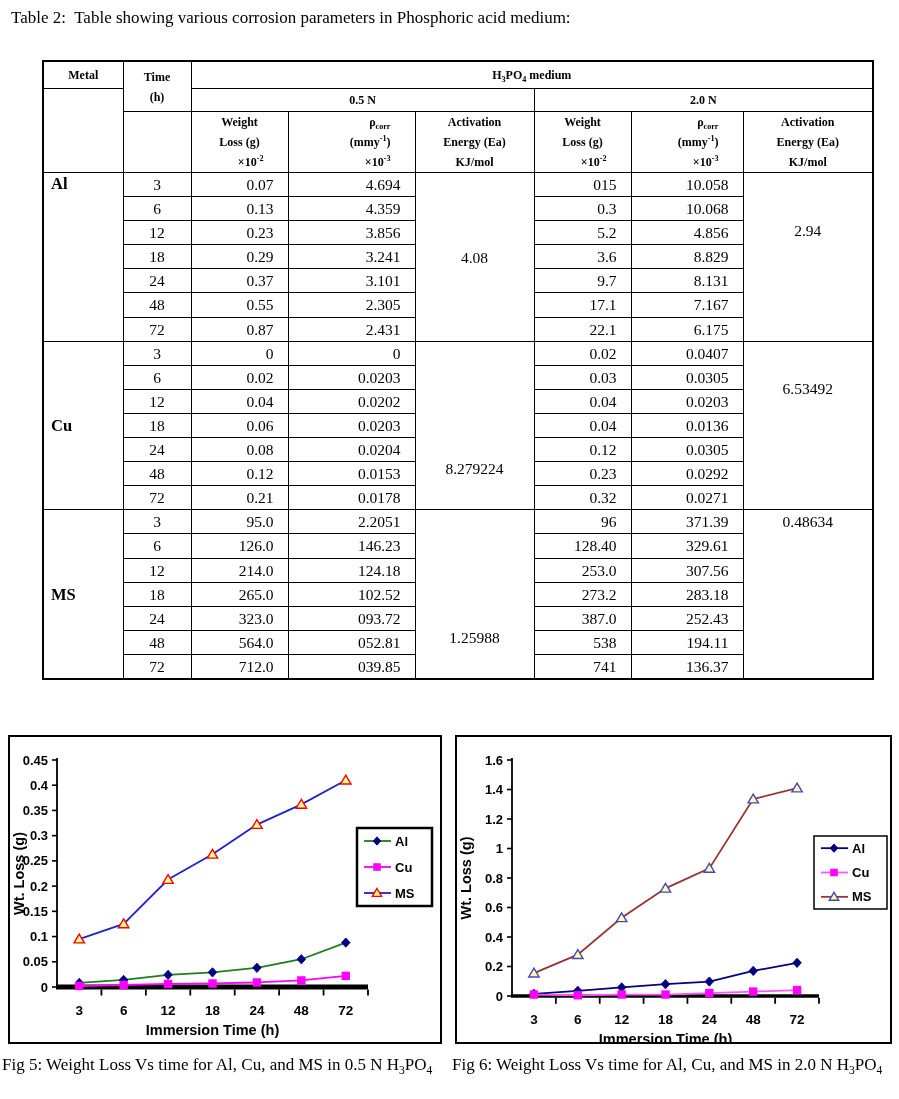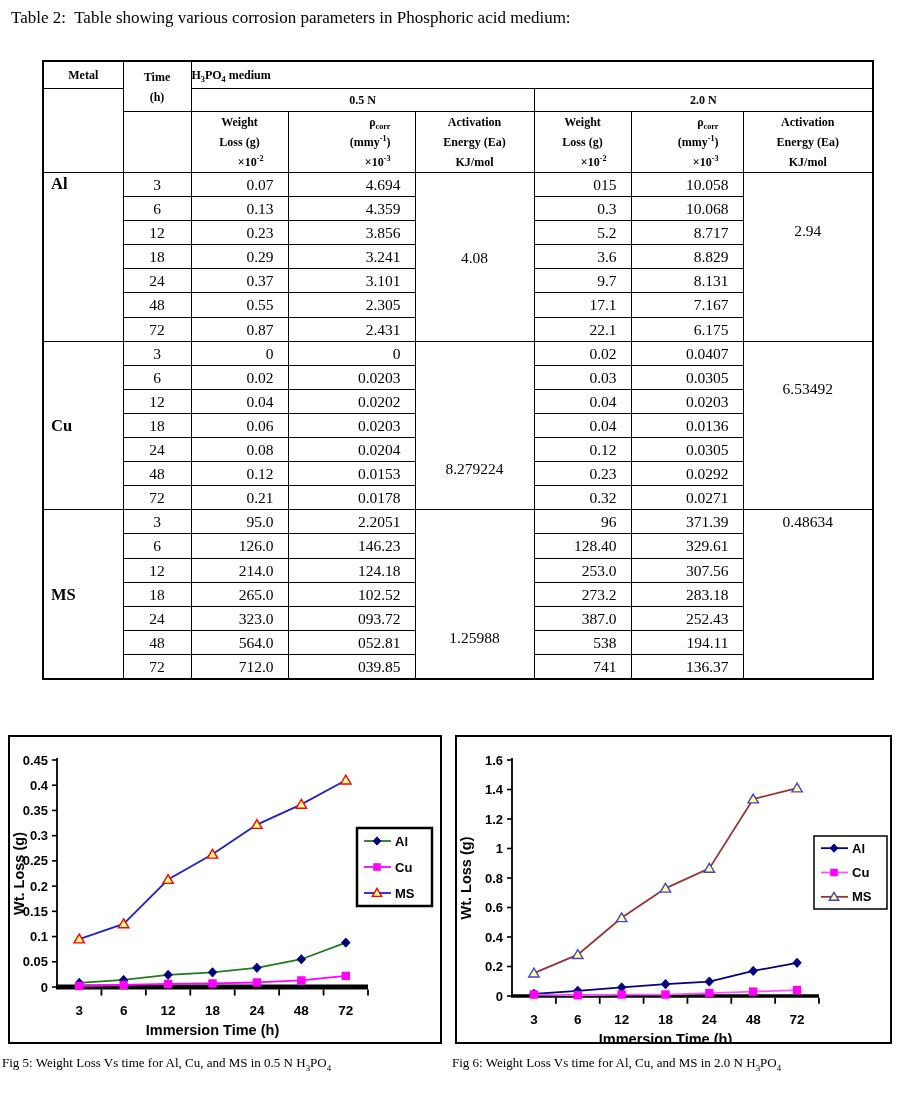--- a/index.html
+++ b/index.html
@@ -13,21 +13,21 @@
   
   .corrosion-table{position:absolute;left:42px;top:60px;border-collapse:collapse;
       table-layout:fixed;border:2px solid #000;font-family:"Liberation Serif",serif;}
   .corrosion-table th,.corrosion-table td{border:1px solid #000;padding:0;overflow:hidden;}
   .corrosion-table th{font-weight:bold;font-size:12px;line-height:20px;vertical-align:middle;}
   .hr-a th{height:26px;}
   .hr-b th{height:22px;}
   .hr-c th{height:60px;}
   .h-metal{text-align:center;}
   .h-time{text-align:center;white-space:pre-line;}
-  .h-medium{text-align:left;margin-left:24px;}
+  .h-medium{text-align:center;margin-left:24px;}
   .h-conc{text-align:center;}
   .h-ea{text-align:center;white-space:pre-line;}
   .h-wl .hl,.h-rho .hl{display:block;line-height:20px;}
   .hl.c{text-align:center;}
   .hl.r{text-align:right;padding-right:24px;}
   sup{font-size:68%;vertical-align:super;line-height:0;}
   sub{font-size:68%;vertical-align:sub;line-height:0;}
 
   .data-row{height:23.1px;}
   .data-row td{font-size:15.5px;line-height:23.1px;}
@@ -37,21 +37,21 @@
   td.metal.vtop{vertical-align:top;line-height:22px;}
   td.ea{vertical-align:top;}
   .ea-val{height:23.1px;line-height:23.1px;text-align:center;font-size:15.5px;}
 
   
   .figure-box{position:absolute;border:2px solid #000;background:#fff;}
   #fig5-box{left:8px;top:735px;width:430px;height:305px;}
   #fig6-box{left:455px;top:735px;width:433px;height:305px;}
   .figure-box svg{display:block;}
 
-  .caption{position:absolute;top:1055px;font-size:13px;white-space:nowrap;}
+  .caption{position:absolute;top:1055px;font-size:17px;white-space:nowrap;}
   #fig5-caption{left:2px;}
   #fig6-caption{left:452px;}
 </style>
 </head>
 <body>
 
 <div class="page">
 
   <div class="doc-title">Table 2:  Table showing various corrosion parameters in Phosphoric acid medium:</div>
 
@@ -126,21 +126,21 @@
           <td class="num">0.13</td>
           <td class="num">4.359</td>
           <td class="num">0.3</td>
           <td class="num">10.068</td>
         </tr>
         <tr class="data-row">
           <td class="time">12</td>
           <td class="num">0.23</td>
           <td class="num">3.856</td>
           <td class="num">5.2</td>
-          <td class="num">8.717</td>
+          <td class="num">4.856</td>
         </tr>
         <tr class="data-row">
           <td class="time">18</td>
           <td class="num">0.29</td>
           <td class="num">3.241</td>
           <td class="num">3.6</td>
           <td class="num">8.829</td>
         </tr>
         <tr class="data-row">
           <td class="time">24</td>

